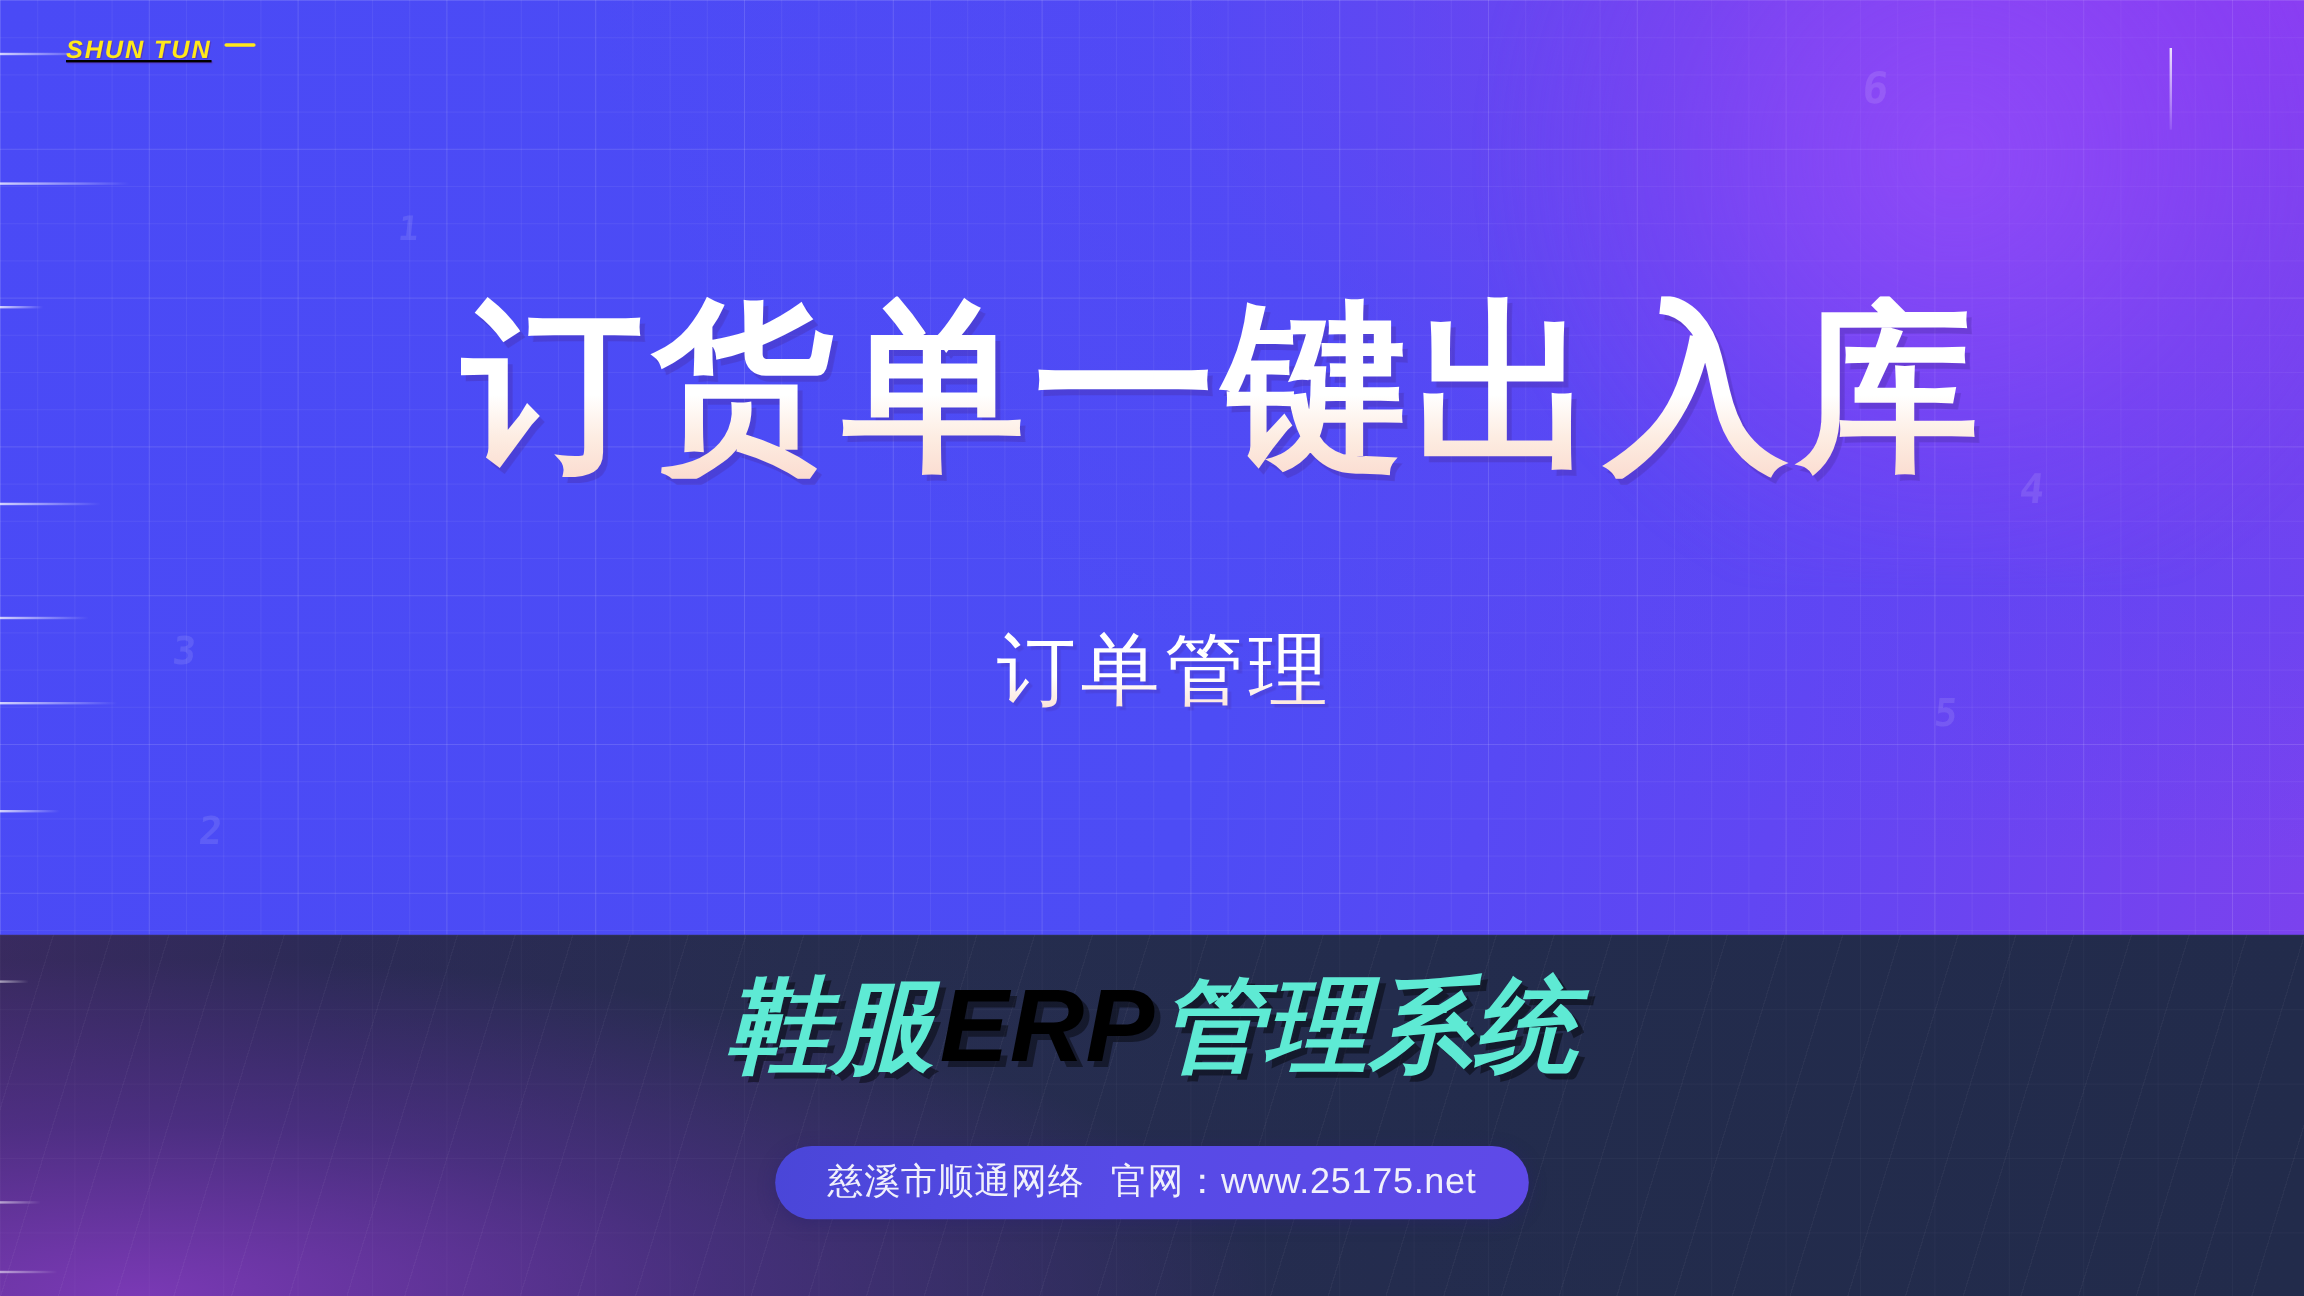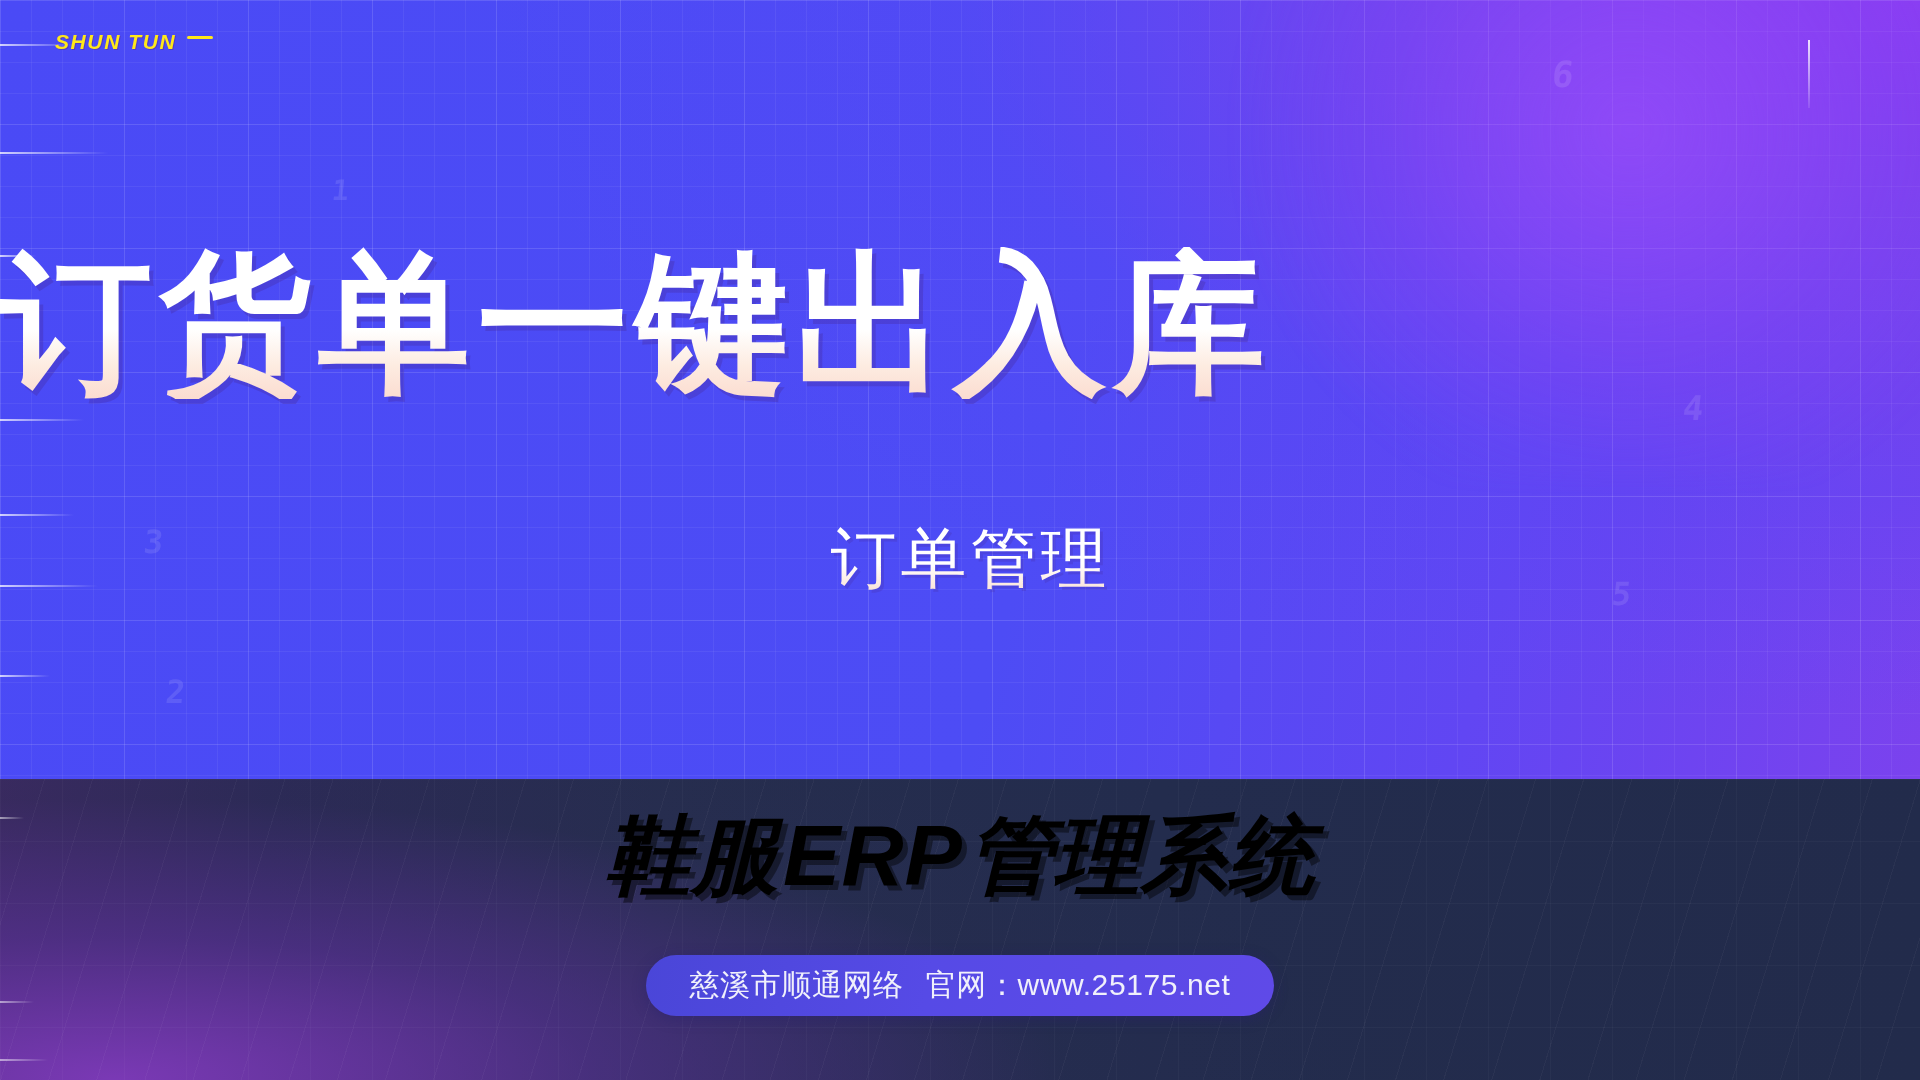--- a/index.html
+++ b/index.html
@@ -44,29 +44,29 @@
   .vline{position:absolute;width:2px;background:linear-gradient(to bottom,rgba(255,255,255,.85),rgba(255,255,255,.1));}
 
   
   .digit{
     position:absolute;color:rgba(255,255,255,.11);
     font-family:"DejaVu Sans Mono","Liberation Mono",monospace;
     font-weight:700;letter-spacing:-1px;user-select:none;
   }
 
   
-  .logo{position:absolute;left:55px;top:30px;display:flex;align-items:center;gap:11px;}
+  .logo{position:absolute;left:55px;top:30px;display:flex;align-items:center;gap:11px;text-decoration:underline;}
   .logo-text{
     color:#ffe81a;font-style:italic;font-weight:700;font-size:21px;letter-spacing:1.6px;
     text-shadow:1px 1px 0 rgba(90,40,140,.45);white-space:nowrap;
   }
   .logo-dash{width:26px;height:3px;background:#ffe81a;border-radius:2px;margin-top:-10px;}
 
   
-  .title-wrap{position:absolute;left:0;top:247px;width:1656px;text-align:left;}
+  .title-wrap{position:absolute;left:0;top:247px;width:1656px;text-align:right;}
   .title{
     display:inline-block;
     font-size:152px;line-height:1;font-weight:700;letter-spacing:7px;
     background:linear-gradient(to bottom,#ffffff 0%,#ffffff 54%,#fdece1 78%,#fbdcd0 100%);
     -webkit-background-clip:text;background-clip:text;color:transparent;
     filter:drop-shadow(4px 5px 0px rgba(70,40,150,.30));
     white-space:nowrap;
   }
   .subtitle-wrap{position:absolute;left:0;top:525px;width:1920px;text-align:center;}
   .subtitle{
@@ -97,21 +97,21 @@
     background-size:62px 62px;
   }
   .footer-tick{position:absolute;left:0;height:2px;background:linear-gradient(to right,rgba(255,255,255,.55),rgba(255,255,255,0));}
 
   .brand-wrap{position:absolute;left:0;top:812px;width:1920px;text-align:center;}
   .brand{
     display:inline-block;white-space:nowrap;
     font-size:86px;line-height:1;font-weight:700;font-style:italic;letter-spacing:1px;
     text-shadow:5px 5px 0 rgba(0,0,0,.42);
   }
-  .brand .w{color:#000000;}
+  .brand .w{color:#5eead4;}
   .brand .y{color:#000000;padding:0 4px;}
 
   .pill-wrap{position:absolute;left:0;top:955px;width:1920px;text-align:center;}
   .pill{
     display:inline-block;
     padding:13px 44px 15px;
     border-radius:40px;
     background:linear-gradient(100deg,#4a46d8 0%,#564ae6 45%,#5f4ae8 100%);
     color:#f0f0fb;font-size:30px;line-height:1.1;letter-spacing:.6px;white-space:nowrap;
     box-shadow:0 3px 14px rgba(40,30,110,.45);

